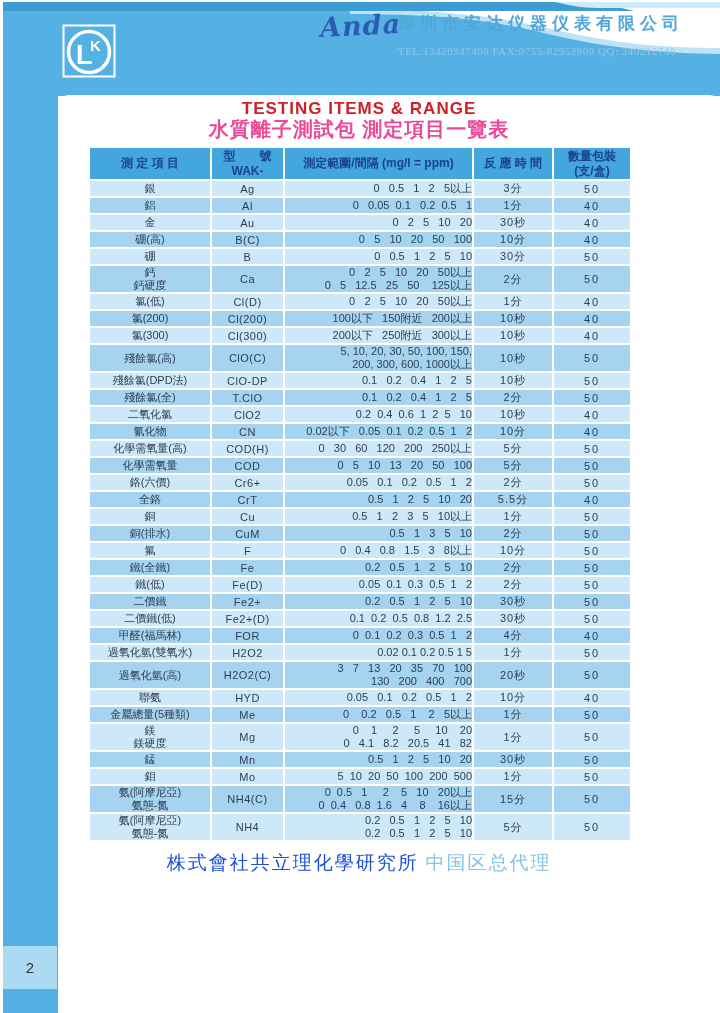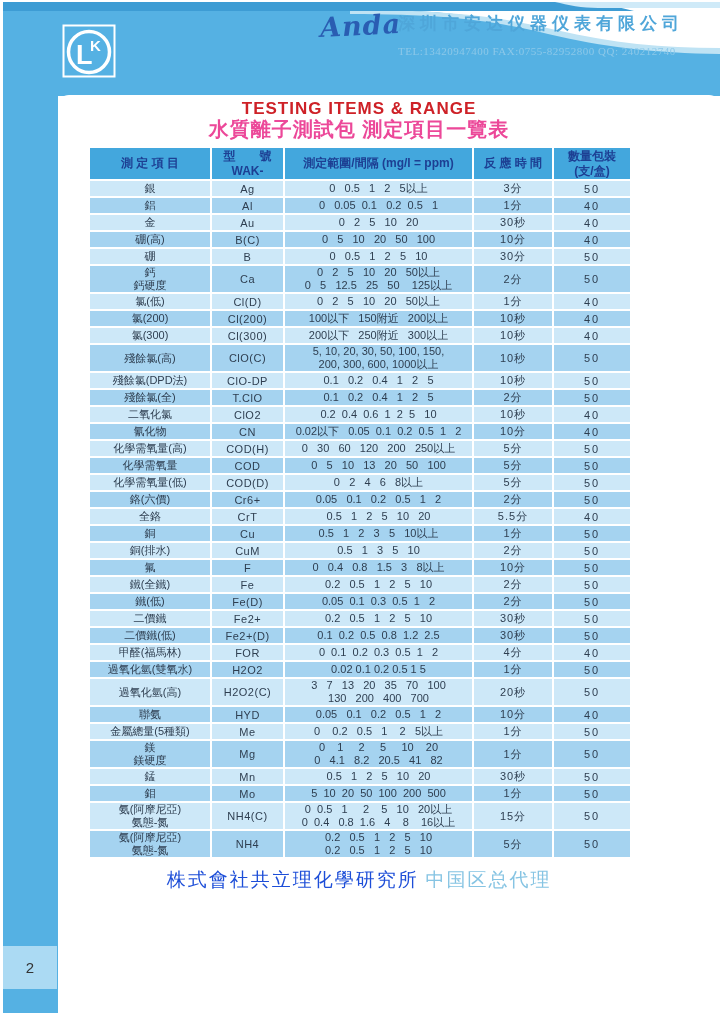--- a/index.html
+++ b/index.html
@@ -54,21 +54,21 @@
   table.items th, table.items td { border:2px solid #ffffff; padding:0; overflow:hidden; }
   table.items thead th {
     background:#43a7dd; color:#1d3f93; font-size:12px; font-weight:bold;
     height:31px; line-height:1.2; white-space:pre-line;
   }
   table.items thead th.h-qty { font-size:12px;margin-left:39px; }
   tbody tr:nth-child(odd)  td { background:#cde8f8; }
   tbody tr:nth-child(even) td { background:#a5d3f0; }
   td.c-item  { white-space:pre-line; line-height:13px; padding:3px 0; }
   td.c-model { padding:3px 0; letter-spacing:0.5px; }
-  td.c-range { text-align:center; padding:3px 0 3px 7px; white-space:pre-wrap; line-height:13px; }
+  td.c-range { text-align:right; padding:3px 0 3px 7px; white-space:pre-wrap; line-height:13px; }
   td.c-time  { padding:3px 0; letter-spacing:1px;text-align:center; }
   td.c-qty   { padding:3px 0; letter-spacing:2px; }
 
   
   .footer {
     margin-top:8px; font-family:"Liberation Serif", serif;
     font-size:19px; letter-spacing:2px; white-space:nowrap;
   }
   .f-main   { color:#1d4ed8; }
   .f-suffix { color:#86c4e3;text-align:center; }
@@ -233,27 +233,20 @@
               <td class="c-qty">50</td>
             </tr>
             <tr>
               <td class="c-item">化學需氧量</td>
               <td class="c-model">COD</td>
               <td class="c-range">0   5   10   13   20   50   100</td>
               <td class="c-time">5分</td>
               <td class="c-qty">50</td>
             </tr>
             <tr>
-              <td class="c-item">化學需氧量(低)</td>
-              <td class="c-model">COD(D)</td>
-              <td class="c-range">0   2   4   6   8以上</td>
-              <td class="c-time">5分</td>
-              <td class="c-qty">50</td>
-            </tr>
-            <tr>
               <td class="c-item">鉻(六價)</td>
               <td class="c-model">Cr6+</td>
               <td class="c-range">0.05   0.1   0.2   0.5   1   2</td>
               <td class="c-time">2分</td>
               <td class="c-qty">50</td>
             </tr>
             <tr>
               <td class="c-item">全鉻</td>
               <td class="c-model">CrT</td>
               <td class="c-range">0.5   1   2   5   10   20</td>

